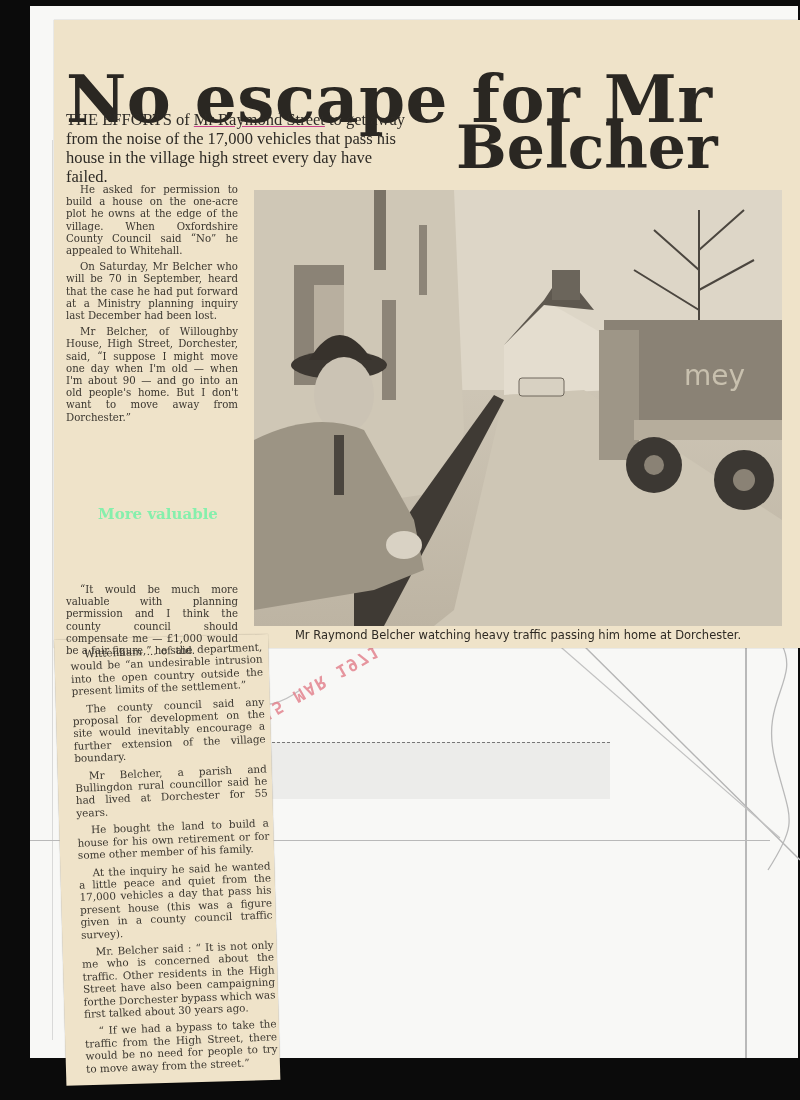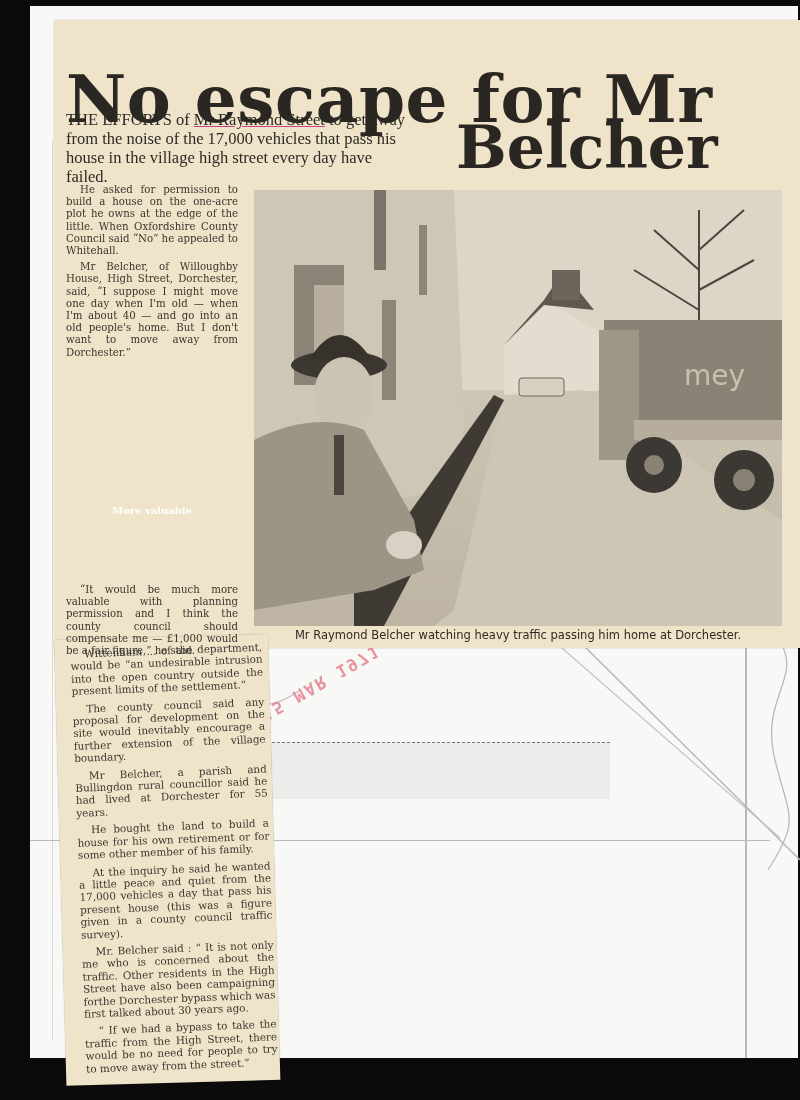--- a/index.html
+++ b/index.html
@@ -39,22 +39,22 @@
   }
   .standfirst .name { text-decoration: underline; text-decoration-color: #c8408a; }
   .body-col {
     position: absolute; left: 66px; width: 172px;
     font-family: "DejaVu Serif", serif; font-size: 10.2px; line-height: 12.2px;
     color: #3a362f; text-align: justify;
   }
   .body-col p { margin: 0 0 4px 0; text-indent: 14px; }
   .col1 { top: 184px; }
   .subhead {
-    position: absolute; left: 66px; top: 505px; width: 172px; text-align: center;
-    font-family: "DejaVu Serif", serif; font-weight: bold; font-size: 10px; color: #ffffff;
+    position: absolute; left: 72px; top: 505px; width: 172px; text-align: center;
+    font-family: "DejaVu Serif", serif; font-weight: bold; font-size: 15px; color: #86efac;
   }
   .col2 { top: 540px; margin-top: 44px; }
   .col3 {
     position: absolute; left: 70px; top: 648px; width: 192px;
     font-family: "DejaVu Serif", serif; font-size: 10.4px; line-height: 12.4px;
     color: #3a362f; text-align: justify;
     transform: rotate(-2.2deg); transform-origin: top left;
   }
   .col3 p { margin: 0 0 5px 0; text-indent: 14px; }
   .photo {
@@ -99,22 +99,23 @@
 <div class="clip clip-bottom"></div>
 
 <h1 class="headline1">No escape for Mr</h1>
 <div class="headline2">Belcher</div>
 
 <div class="standfirst">
   <span>THE EFFORTS of </span><span class="name">Mr Raymond Street</span><span> to get away from the noise of the 17,000 vehicles that pass his house in the village high street every day have failed.</span>
 </div>
 
 <div class="body-col col1">
-  <p>He asked for permission to build a house on the one-acre plot he owns at the edge of the little. When Oxfordshire County Council said “No” he appealed to Whitehall.</p>
-  <p>Mr Belcher, of Willoughby House, High Street, Dorchester, said, “I suppose I might move one day when I'm old — when I'm about 40 — and go into an old people's home. But I don't want to move away from Dorchester.”</p>
+  <p>He asked for permission to build a house on the one-acre plot he owns at the edge of the village. When Oxfordshire County Council said “No” he appealed to Whitehall.</p>
+  <p>On Saturday, Mr Belcher who will be 70 in September, heard that the case he had put forward at a Ministry planning inquiry last December had been lost.</p>
+  <p>Mr Belcher, of Willoughby House, High Street, Dorchester, said, “I suppose I might move one day when I'm old — when I'm about 90 — and go into an old people's home. But I don't want to move away from Dorchester.”</p>
 </div>
 
 <div class="subhead">More valuable</div>
 
 <div class="body-col col2">
   <p>“It would be much more valuable with planning permission and I think the county council should compensate me — £1,000 would be a fair figure,” he said.</p>
 </div>
 
 <div class="col3">
   <p>Wittenham ... of the department, would be “an undesirable intrusion into the open country outside the present limits of the settlement.”</p>

